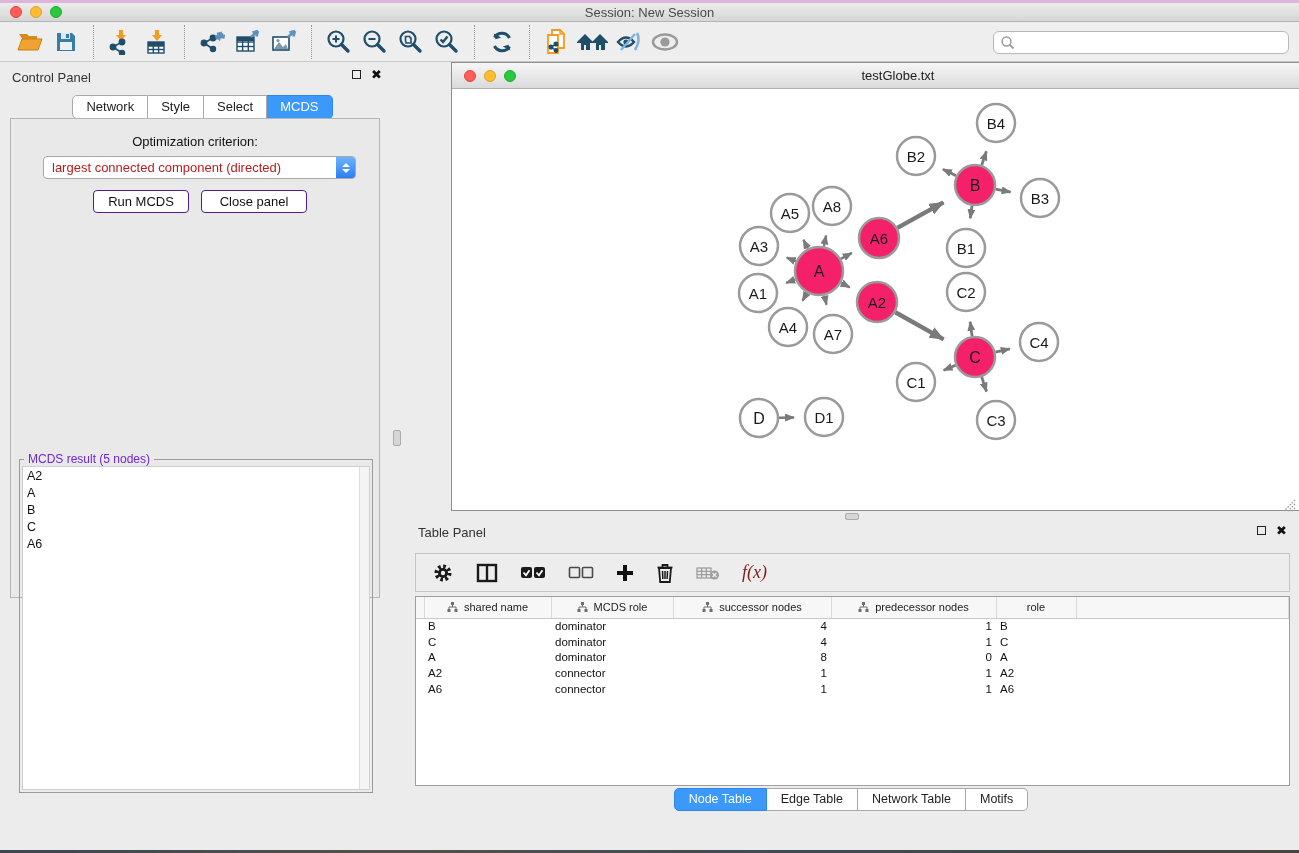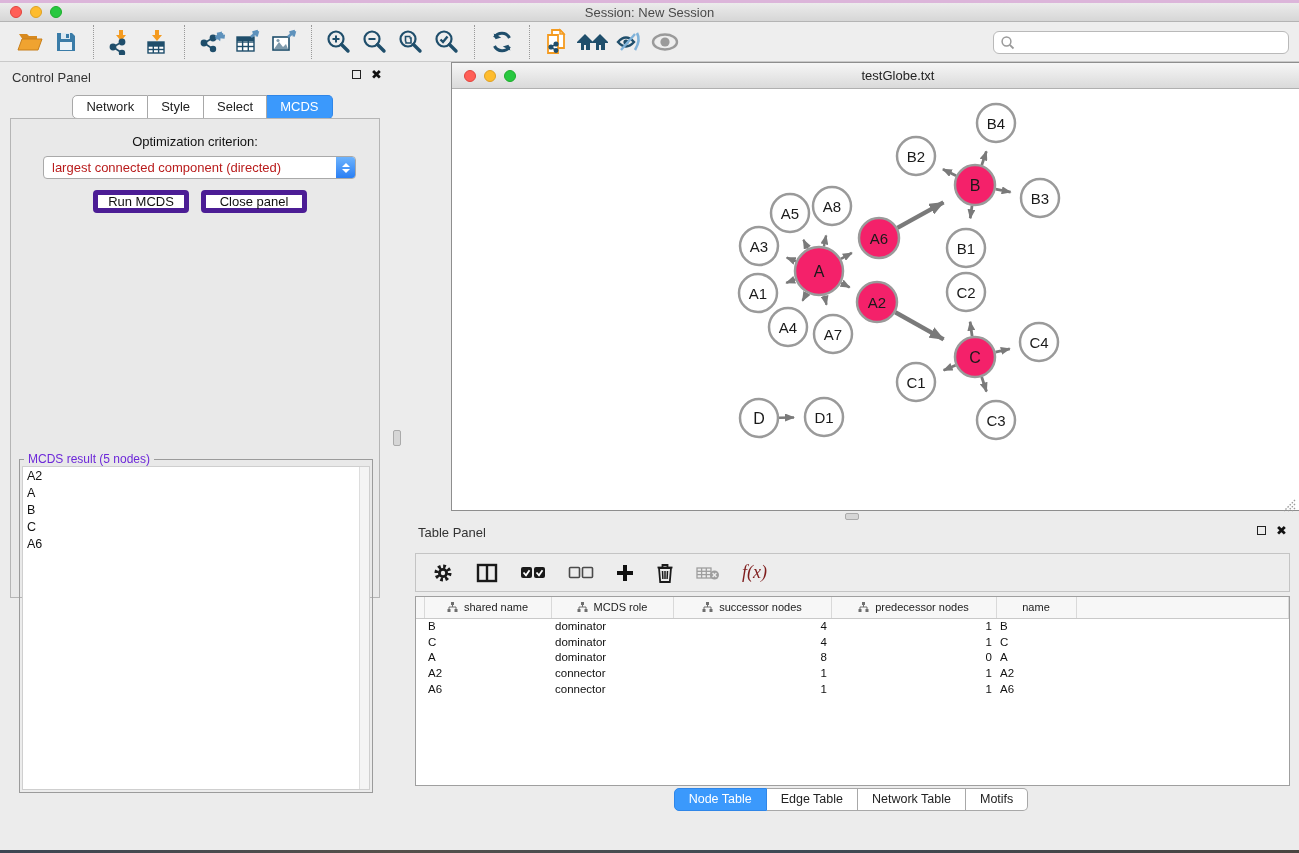--- a/index.html
+++ b/index.html
@@ -44,21 +44,21 @@
     background:#e9e9e9; border:1px solid #b5b5b5; }
   .opt-label { position:absolute; left:0; width:100%; top:15px; text-align:center; font-size:13px; color:#111; }
   .dropdown { position:absolute; left:32px; top:37px; width:313px; height:23px; background:#fff;
     border:1px solid #a9a9a9; border-radius:4px; display:flex; align-items:center; }
   .dropdown .dd-text { flex:1; font-size:13px; color:#b91c1c; padding-left:8px; white-space:nowrap; overflow:hidden; }
   .dd-stepper { width:19px; height:21px; border-radius:0 3px 3px 0; background:linear-gradient(#6db3fd,#2a7ff4);
     display:flex; flex-direction:column; align-items:center; justify-content:center; gap:2px; }
   .dd-stepper i { width:0; height:0; border-left:4px solid transparent; border-right:4px solid transparent; }
   .dd-stepper .up { border-bottom:4px solid #fff; }
   .dd-stepper .dn { border-top:4px solid #fff; }
-  .cp-btn { position:absolute; top:71px; height:23px; background:#fff; border:5px solid #4c1d95; border-radius:4px;
+  .cp-btn { position:absolute; top:71px; height:23px; background:#fff; border:1px solid #4c1d95; border-radius:4px;
     font-size:13px; color:#111; display:flex; align-items:center; justify-content:center; }
   .groupbox { position:absolute; left:8px; top:340px; width:354px; height:334px; border:1px solid #9b9b9b; }
   .groupbox legend { position:absolute; top:-8px; left:4px; background:#e9e9e9; padding:0 4px;
     font-size:12px; color:#6d28d9; }
   .mcds-list { position:absolute; left:2px; right:2px; top:6px; bottom:2px; background:#fff;
     border:1px solid #cfcfcf; overflow:hidden; }
   .mcds-scroll { position:absolute; right:0; top:0; bottom:0; width:10px; background:#f4f4f4; border-left:1px solid #ddd; }
   .mcds-item { font-size:12.5px; color:#111; padding:1.5px 0 1.5px 4px; line-height:14px; }
 
   .v-grip { position:absolute; left:393px; top:430px; width:8px; height:16px; background:#d6d6d6;
@@ -574,21 +574,21 @@
                     <rect x="4" y="0" width="3" height="3" fill="#6e6e6e"></rect>
                     <path d="M5.5 3 v2 M2 7 V5 h7 v2" fill="none" stroke="#6e6e6e" stroke-width="1"></path>
                     <rect x="0.5" y="7" width="3" height="3" fill="#6e6e6e"></rect>
                     <rect x="7.5" y="7" width="3" height="3" fill="#6e6e6e"></rect>
                   </svg>
                   <span>predecessor nodes</span>
                 </span>
               </th>
               <th>
                 <span class="hwrap">
-                  <span>name</span>
+                  <span>role</span>
                 </span>
               </th>
               <th></th>
             </tr>
           </thead>
         <tbody>
             <tr>
               <td></td>
               <td class="al">B</td>
               <td class="al">dominator</td>

